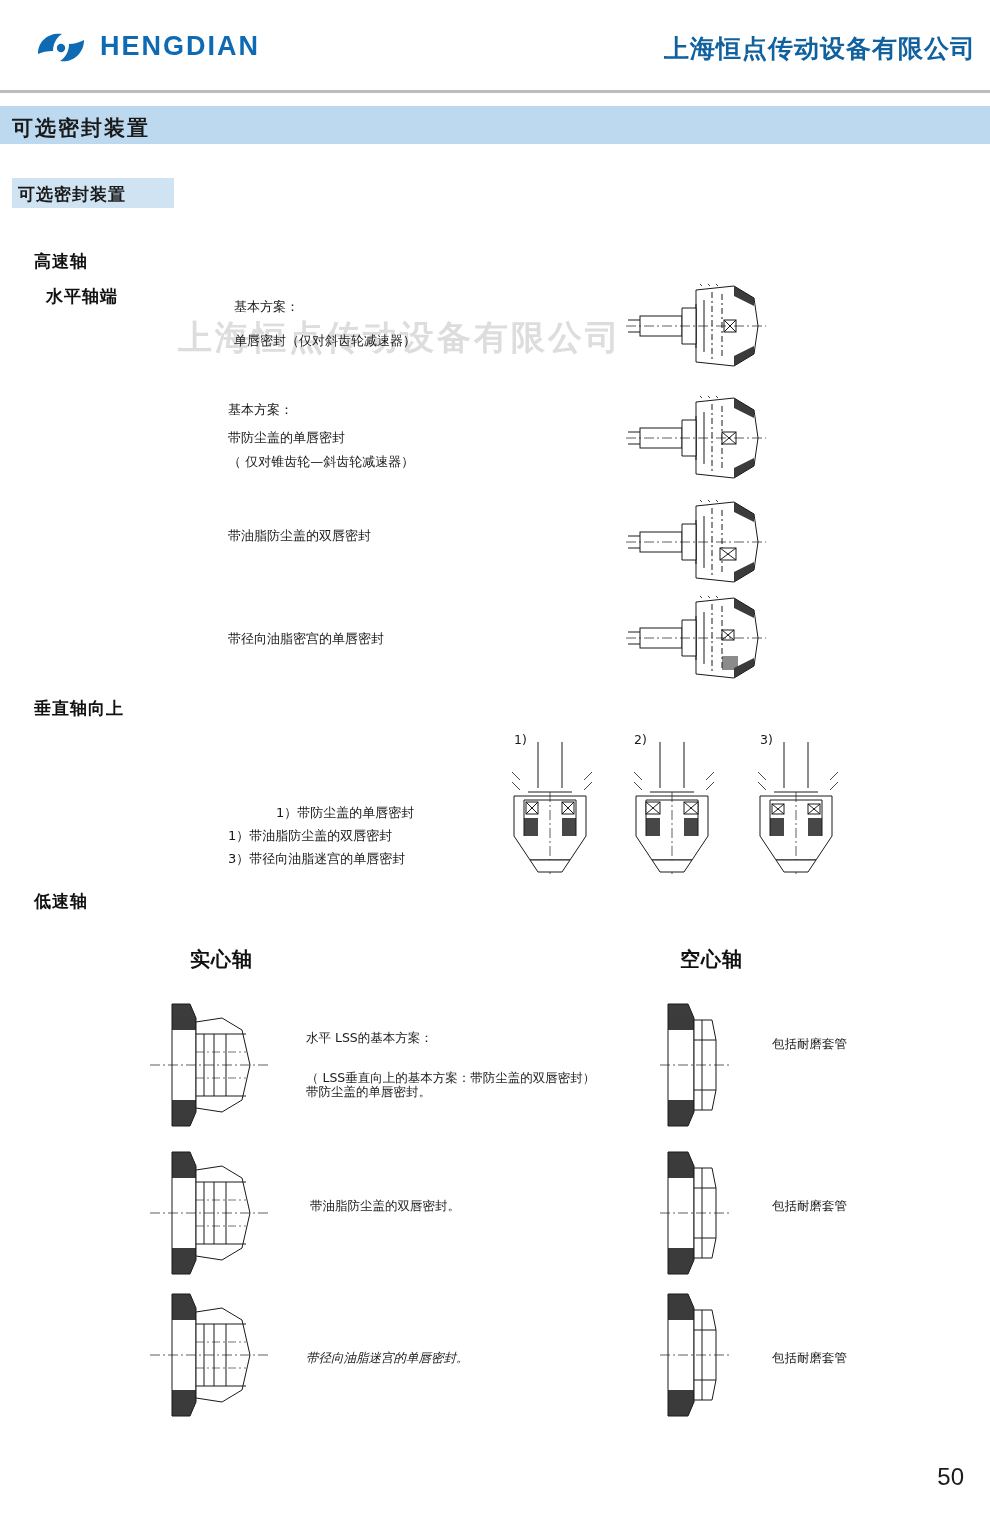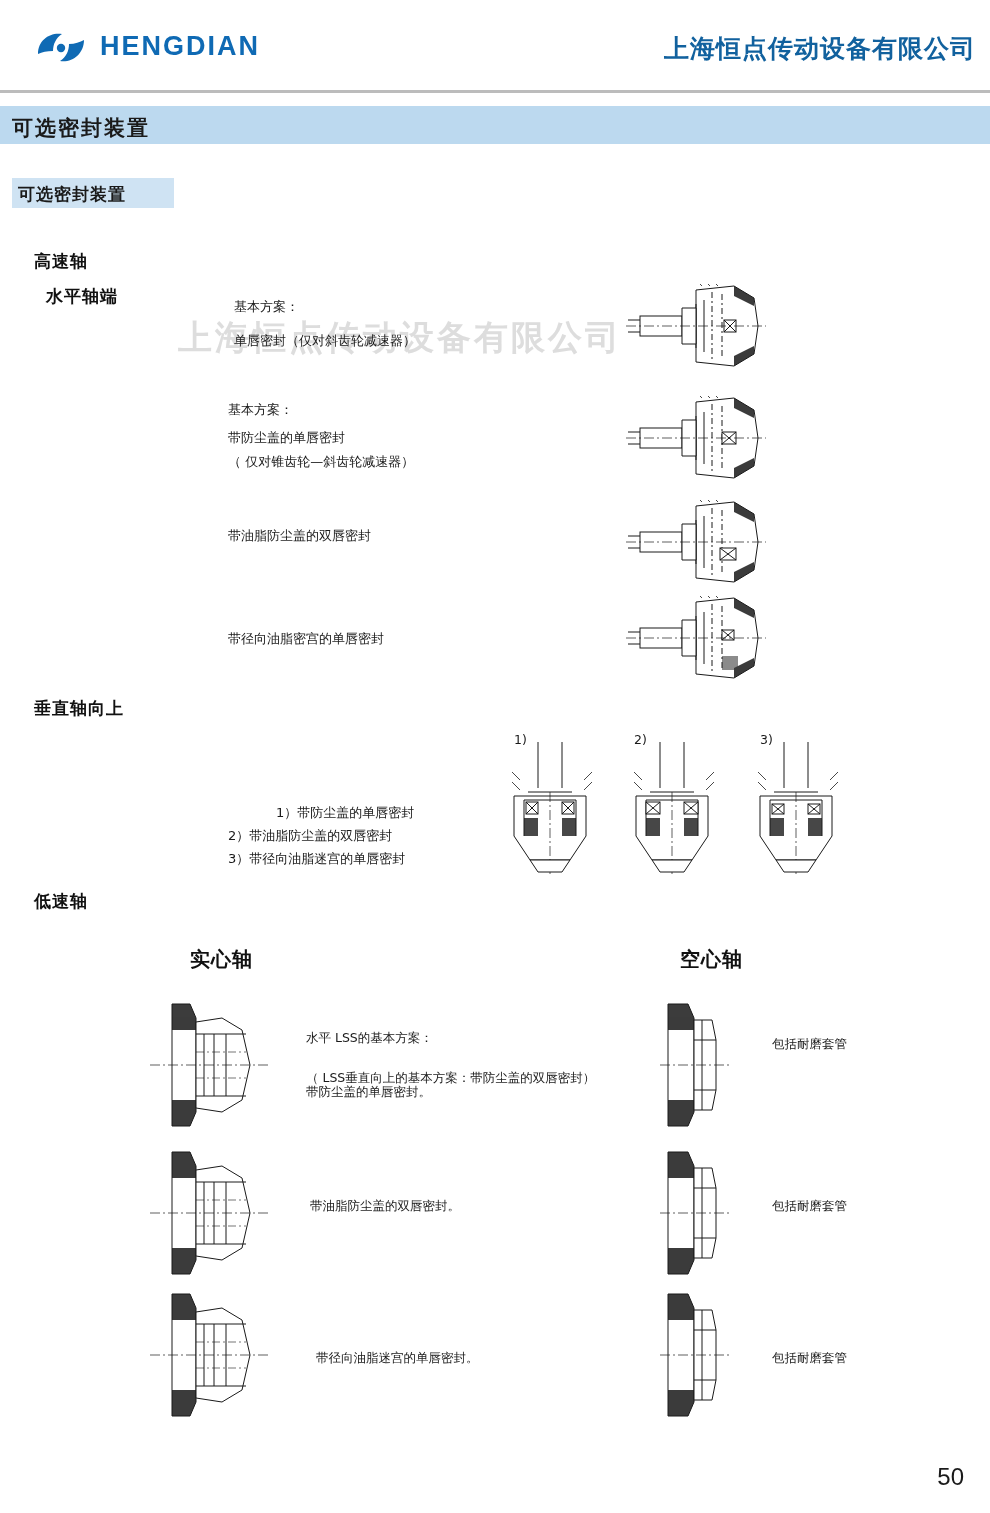--- a/index.html
+++ b/index.html
@@ -284,21 +284,21 @@
     </svg>
   </div>
 
   <div class="sec-head" style="left:34px; top:697px;text-align:right;">垂直轴向上</div>
 
   <div class="label small" style="left:514px; top:730px;">1)</div>
   <div class="label small" style="left:634px; top:730px;">2)</div>
   <div class="label small" style="left:760px; top:730px;">3)</div>
 
   <div class="label" style="left:228px; top:803px;margin-left:48px;">1）带防尘盖的单唇密封</div>
-  <div class="label" style="left:228px; top:826px;">2）带油脂防尘盖的双唇密封</div>
+  <div class="label" style="left:228px; top:826px;">1）带油脂防尘盖的双唇密封</div>
   <div class="label" style="left:228px; top:849px;">3）带径向油脂迷宫的单唇密封</div>
 
   <div class="dwg" style="left:500px; top:740px;">
     <svg width="112" height="136" viewBox="0 0 112 136">
       <g stroke="#1a1a1a" stroke-width="1" fill="none">
         <path d="M38 2 L38 48 M62 2 L62 48"></path>
         <path d="M28 52 L72 52"></path>
         <path d="M14 56 L86 56 L86 96 L70 120 L30 120 L14 96 Z" fill="#ffffff"></path>
         <path d="M24 60 L76 60 M24 60 L24 96 M76 60 L76 96"></path>
         <rect x="26" y="62" width="12" height="12" fill="#ffffff"></rect>
@@ -455,21 +455,21 @@
         <path d="M0 65 L120 65" stroke-dasharray="10 3 2 3" stroke-width="0.7"></path>
         <path d="M46 52 L96 52" stroke-dasharray="8 3 2 3" stroke-width="0.6"></path>
         <path d="M46 78 L96 78" stroke-dasharray="8 3 2 3" stroke-width="0.6"></path>
       </g>
       <g fill="#1a1a1a" opacity="0.85">
         <path d="M22 4 L40 4 L46 18 L46 30 L22 30 Z"></path>
         <path d="M22 100 L46 100 L46 112 L40 126 L22 126 Z"></path>
       </g>
     </svg>
   </div>
-  <div class="label small" style="left:316px; top:1348px;">带径向油脂迷宫的单唇密封。</div>
+  <div class="label small" style="left:306px; top:1348px;font-style:italic;">带径向油脂迷宫的单唇密封。</div>
 
   <div class="dwg" style="left:660px; top:1290px;">
     <svg width="70" height="130" viewBox="0 0 70 130">
       <g stroke="#1a1a1a" stroke-width="1" fill="none">
         <path d="M8 4 L28 4 L34 18 L34 112 L28 126 L8 126 Z" fill="#ffffff"></path>
         <path d="M34 20 L52 20 L56 40 L56 90 L52 110 L34 110 Z" fill="#ffffff"></path>
         <path d="M34 40 L56 40 M34 90 L56 90"></path>
         <path d="M42 20 L42 110"></path>
         <path d="M0 65 L70 65" stroke-dasharray="10 3 2 3" stroke-width="0.7"></path>
       </g>

